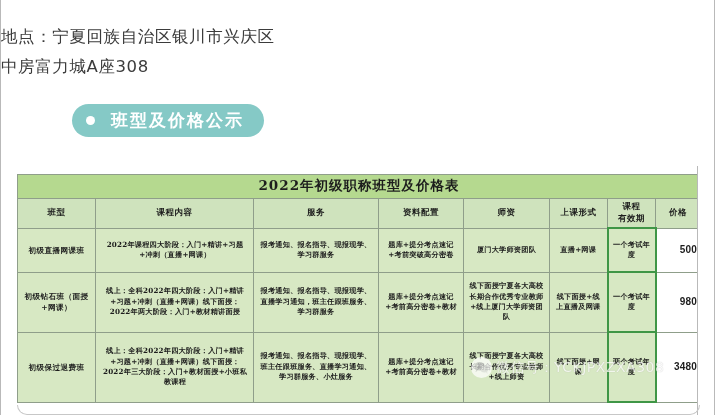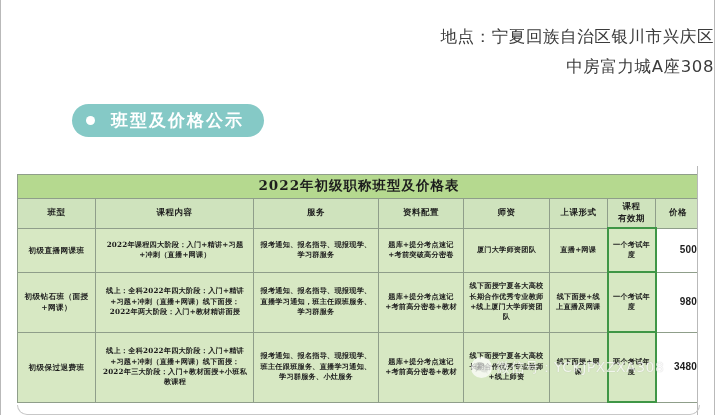--- a/index.html
+++ b/index.html
@@ -19,21 +19,21 @@
     left: 0; top: 0;
     width: 715px; height: 415px;
     background: #ffffff;
     box-sizing: border-box;
     border-left: 1px solid #b9b9b9;
     border-right: 1px solid #b9b9b9;
   }
 
   
   .addr {
-    text-align: right;
+    text-align: left;
     color: #3b3b3b;
     font-size: 16.5px;
     line-height: 30px;
     letter-spacing: 0.6px;
     padding-top: 22px;
     font-family: "DejaVu Sans", "Liberation Sans", sans-serif;
   }
   .addr .l2 { }
 
   

